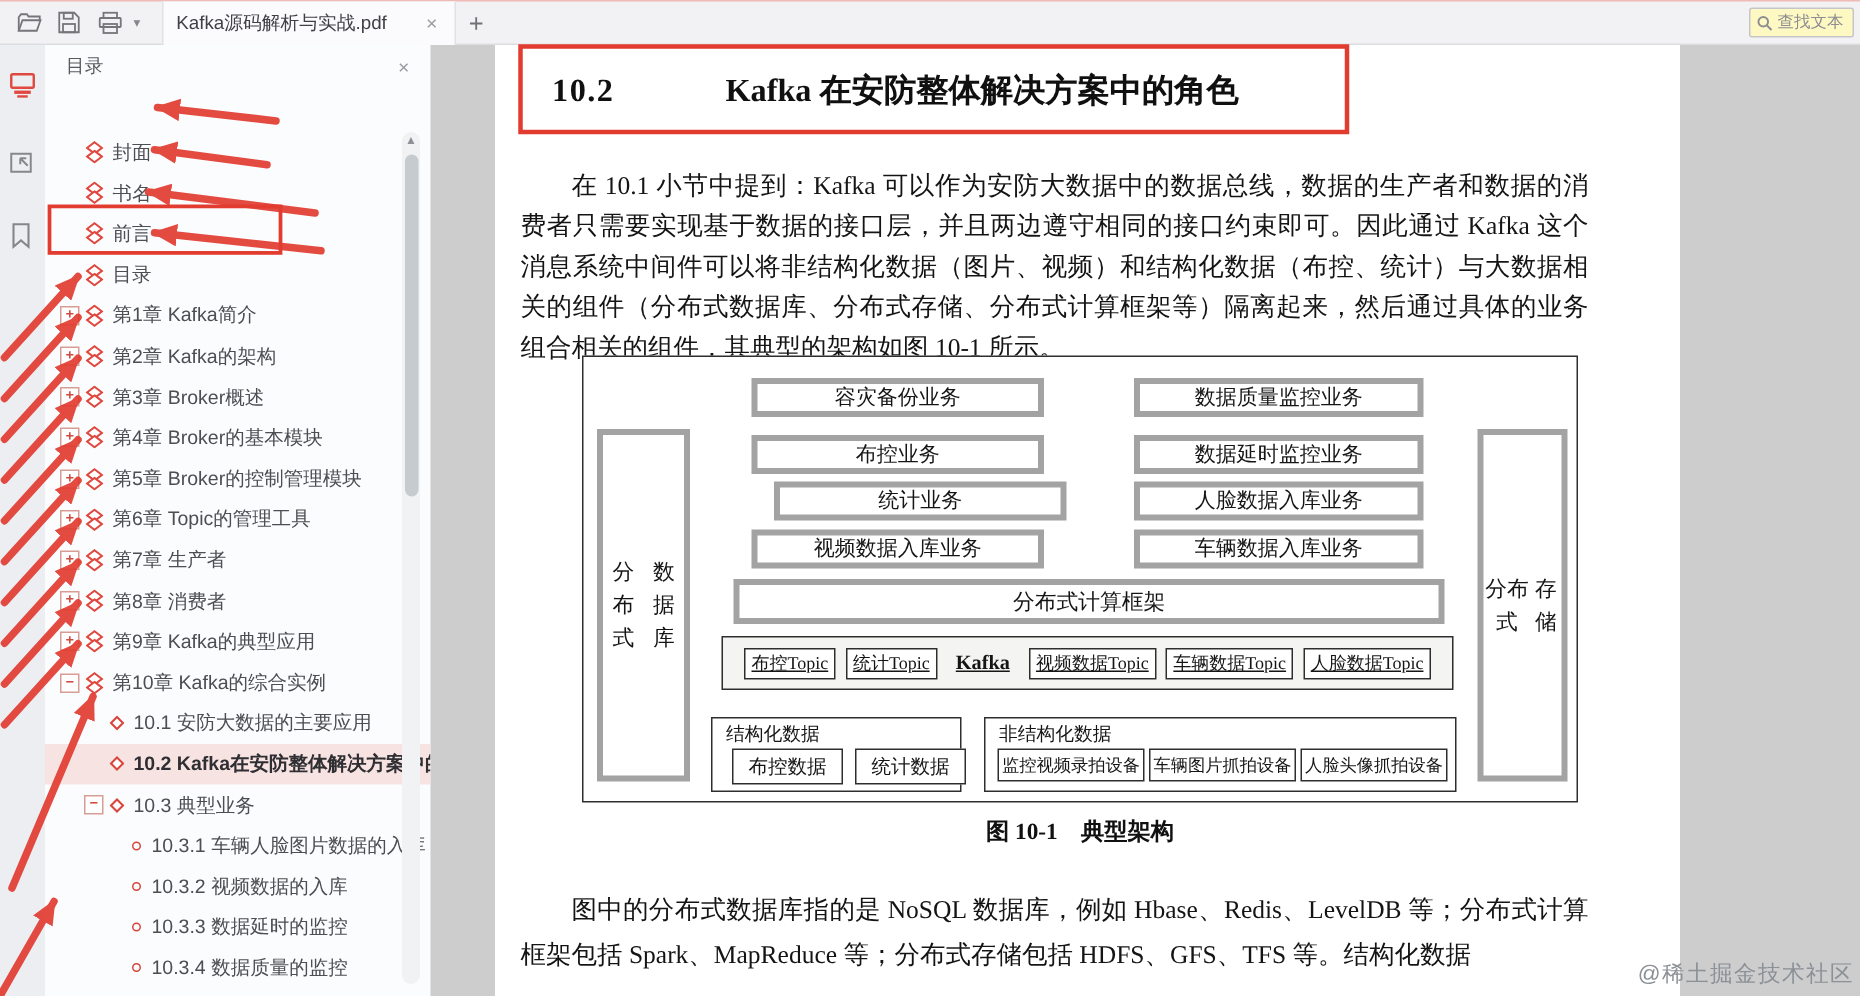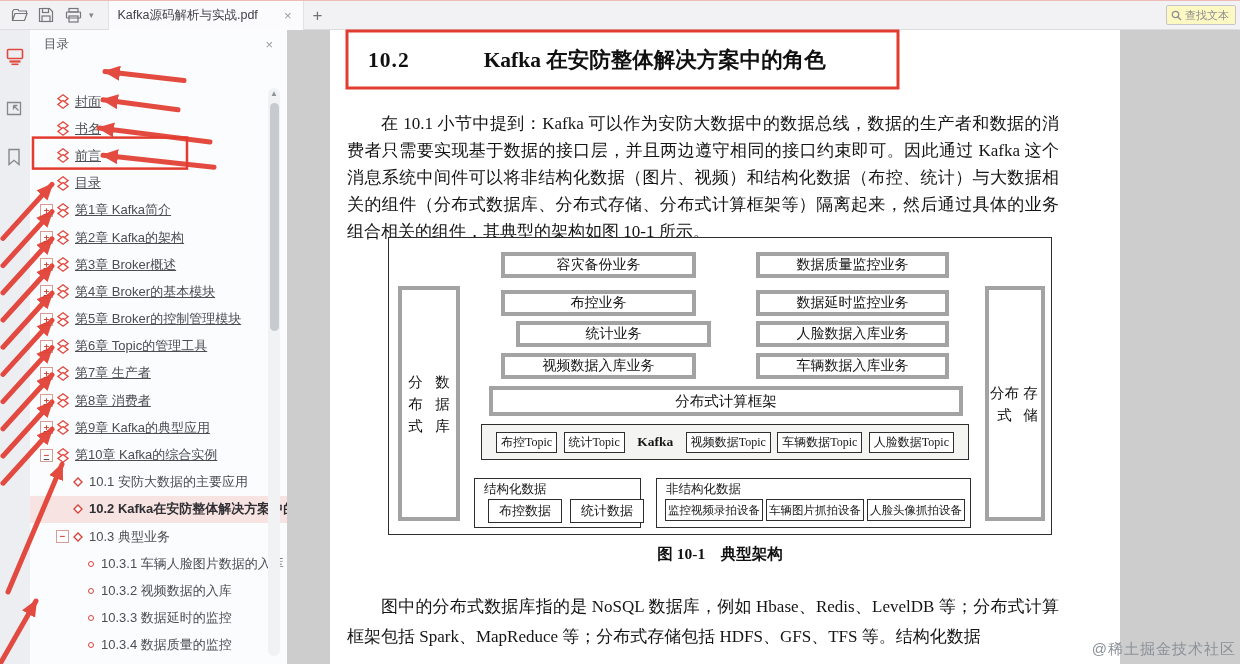--- a/index.html
+++ b/index.html
@@ -29,21 +29,21 @@
   .rail{position:absolute;top:30px;left:0;width:30px;bottom:0;background:#eceef1;border-right:1px solid #e1e3e6;z-index:3;}
   .rail-ic{position:absolute;left:6px;width:18px;height:18px;}
   
   .sidebar{position:absolute;top:30px;left:30px;width:257px;bottom:0;background:#fbfcfd;z-index:3;overflow:hidden;}
   .sb-header{height:28px;display:flex;align-items:center;padding:0 14px;}
   .sb-title{font-size:12.5px;color:#5a5a5e;}
   .sb-close{margin-left:auto;color:#9b9b9f;font-size:13px;}
   .toc{position:absolute;top:58px;left:0;right:0;}
   .row{height:27.2px;display:flex;align-items:center;font-size:13px;color:#4d4d52;
     white-space:nowrap;overflow:hidden;box-sizing:border-box;}
-  .r1{padding-left:10px;text-decoration:underline;}
+  .r1{padding-left:10px;}
   .r2{padding-left:26px;}
   .r3{padding-left:58px;}
   .row.sel{background:#f7e3e2;color:#2f2f33;font-weight:bold;}
   .exp{flex:none;width:11px;height:11px;border:1px solid #d79c94;background:#fff;color:#cf4a3f;
     font:bold 9px/9px "DejaVu Sans Mono",monospace;display:flex;align-items:center;justify-content:center;margin-right:4px;}
   .exp.empty{visibility:hidden;}
   .dico{flex:none;margin-right:6px;display:flex;align-items:center;}
   .dot{flex:none;width:6px;height:6px;border:1.6px solid #d8453c;border-radius:50%;margin-right:7px;box-sizing:border-box;}
   .sb-scroll{position:absolute;top:58px;bottom:8px;right:7px;width:12px;background:#f1f2f4;border-radius:6px;z-index:4;}
   .sb-scroll .up{position:absolute;top:1px;left:0;width:12px;text-align:center;font-size:8px;color:#8d9298;}
@@ -60,21 +60,21 @@
   .para1{top:63px;height:140px;overflow:hidden;}
   .para2{top:545px;line-height:30px;}
   .caption{position:absolute;left:58px;top:514px;width:664px;text-align:center;font-size:15.5px;font-weight:600;color:#101010;}
   
   .fig{position:absolute;left:58px;top:207px;width:664px;height:298px;border:1.5px solid #2e2e2e;
     box-sizing:border-box;background:#fff;}
   .b{position:absolute;border:4px solid #a3a3a3;display:flex;align-items:center;justify-content:center;
     font-size:14px;background:#fff;box-sizing:border-box;text-align:center;}
   .store{flex-direction:row;font-size:14.5px;line-height:22px;}
   .kwrap{position:absolute;left:92px;top:186px;width:488px;height:36px;border:1px solid #2e2e2e;
-    display:flex;align-items:center;justify-content:space-between;padding:0 14px;box-sizing:border-box;background:#f4f4f2;}
+    display:flex;align-items:center;justify-content:space-between;padding:0 14px;box-sizing:border-box;background:#f4f4f2;text-decoration:underline;}
   .kbox{border:1px solid #2e2e2e;background:#fff;font-size:12px;padding:1px 4px;white-space:nowrap;}
   .klabel{font-weight:bold;font-size:13.5px;padding:0 6px;}
   .grp{position:absolute;border:1px solid #2e2e2e;box-sizing:border-box;background:#fff;
     display:flex;flex-direction:column;padding:3px 5px;}
   .grp .gt{font-size:12.5px;line-height:14px;padding-left:4px;}
   .grp .gr{display:flex;align-items:center;margin-top:3px;}
   .gbox{border:1px solid #2e2e2e;background:#fff;white-space:nowrap;text-align:center;}
   .grp.st .gbox{font-size:13px;padding:2px 10px;margin-left:8px;}
   .grp.un .gbox{font-size:11.5px;padding:2.5px 2px;margin-left:3px;}
   

